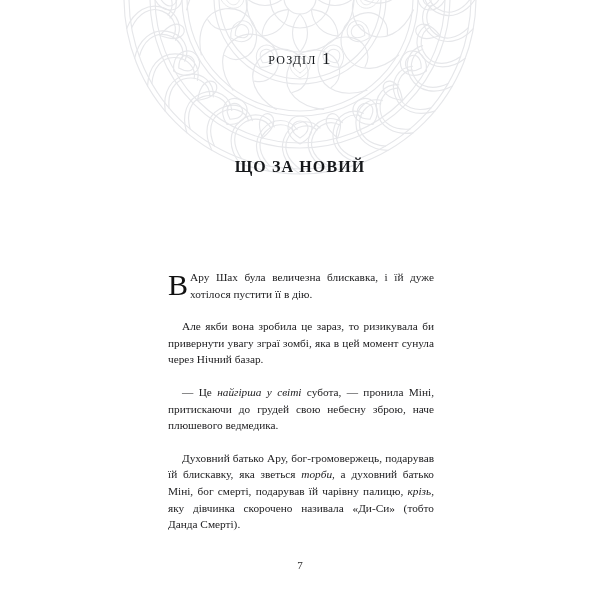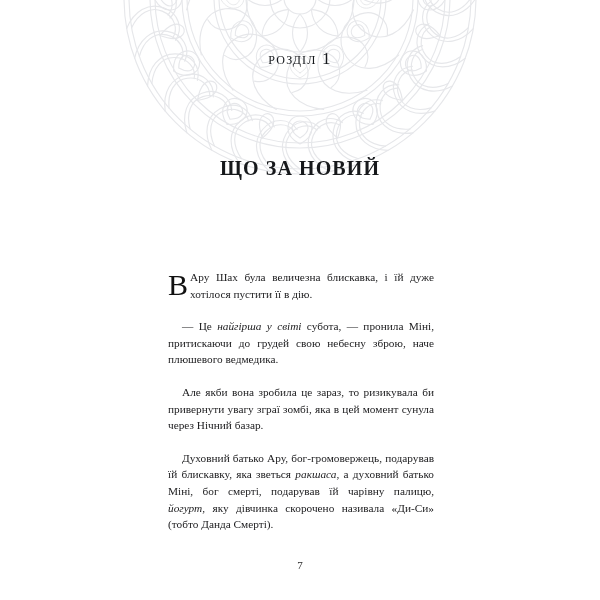--- a/index.html
+++ b/index.html
@@ -62,21 +62,21 @@
 
   
   .chapter-title {
     position: absolute;
     top: 143px;
     left: 0;
     width: 600px;
     text-align: center;
     z-index: 2;
     font-family: "Liberation Serif", "DejaVu Serif", serif;
-    font-size: 20px;
+    font-size: 16px;
     line-height: 25px;
     letter-spacing: 1.1px;
     color: #16181b;
   }
   .chapter-title .ttl-line { display: block; }
 
   
   .body-block {
     position: absolute;
     top: 253px;
@@ -496,20 +496,20 @@
   </div>
 
   <div class="chapter-label"><span>Розділ</span><span class="num"> <span>1</span></span></div>
 
   <h1 class="chapter-title">
     <span class="ttl-line">ЩО ЗА НОВИЙ</span>
   </h1>
 
   <div class="body-block">
     <p class="para first" style="color: rgb(27, 27, 29);">В Ару Шах була величезна блискавка, і їй дуже хотілося пустити її в дію.</p>
+    <p class="para" style="color: rgb(27, 27, 29);">Але якби вона зробила це зараз, то ризикувала би привернути увагу зграї зомбі, яка в цей момент сунула через Нічний базар.</p>
     <p class="para" style="color: rgb(27, 27, 29);">— Це <i>найгірша у світі</i> субота, — пронила Міні, притискаючи до грудей свою небесну зброю, наче плюшевого ведмедика.</p>
-    <p class="para" style="color: rgb(27, 27, 29);">Але якби вона зробила це зараз, то ризикувала би привернути увагу зграї зомбі, яка в цей момент сунула через Нічний базар.</p>
-    <p class="para" style="color: rgb(27, 27, 29);">Духовний батько Ару, бог-громовержець, подарував їй блискавку, яка зветься <i>ракшаса</i>, а духовний батько Міні, бог смерті, подарував їй чарівну палицю, <i>йогурт</i>, яку дівчинка скорочено називала «Ди-Си» (тобто Данда Смерті).</p>
+    <p class="para" style="color: rgb(27, 27, 29);">Духовний батько Ару, бог-громовержець, подарував їй блискавку, яка зветься <i>торби</i>, а духовний батько Міні, бог смерті, подарував їй чарівну палицю, <i>крізь</i>, яку дівчинка скорочено називала «Ди-Си» (тобто Данда Смерті).</p>
   </div>
 
   <div class="folio">7</div>
 
 </div>
 
 </body></html>

